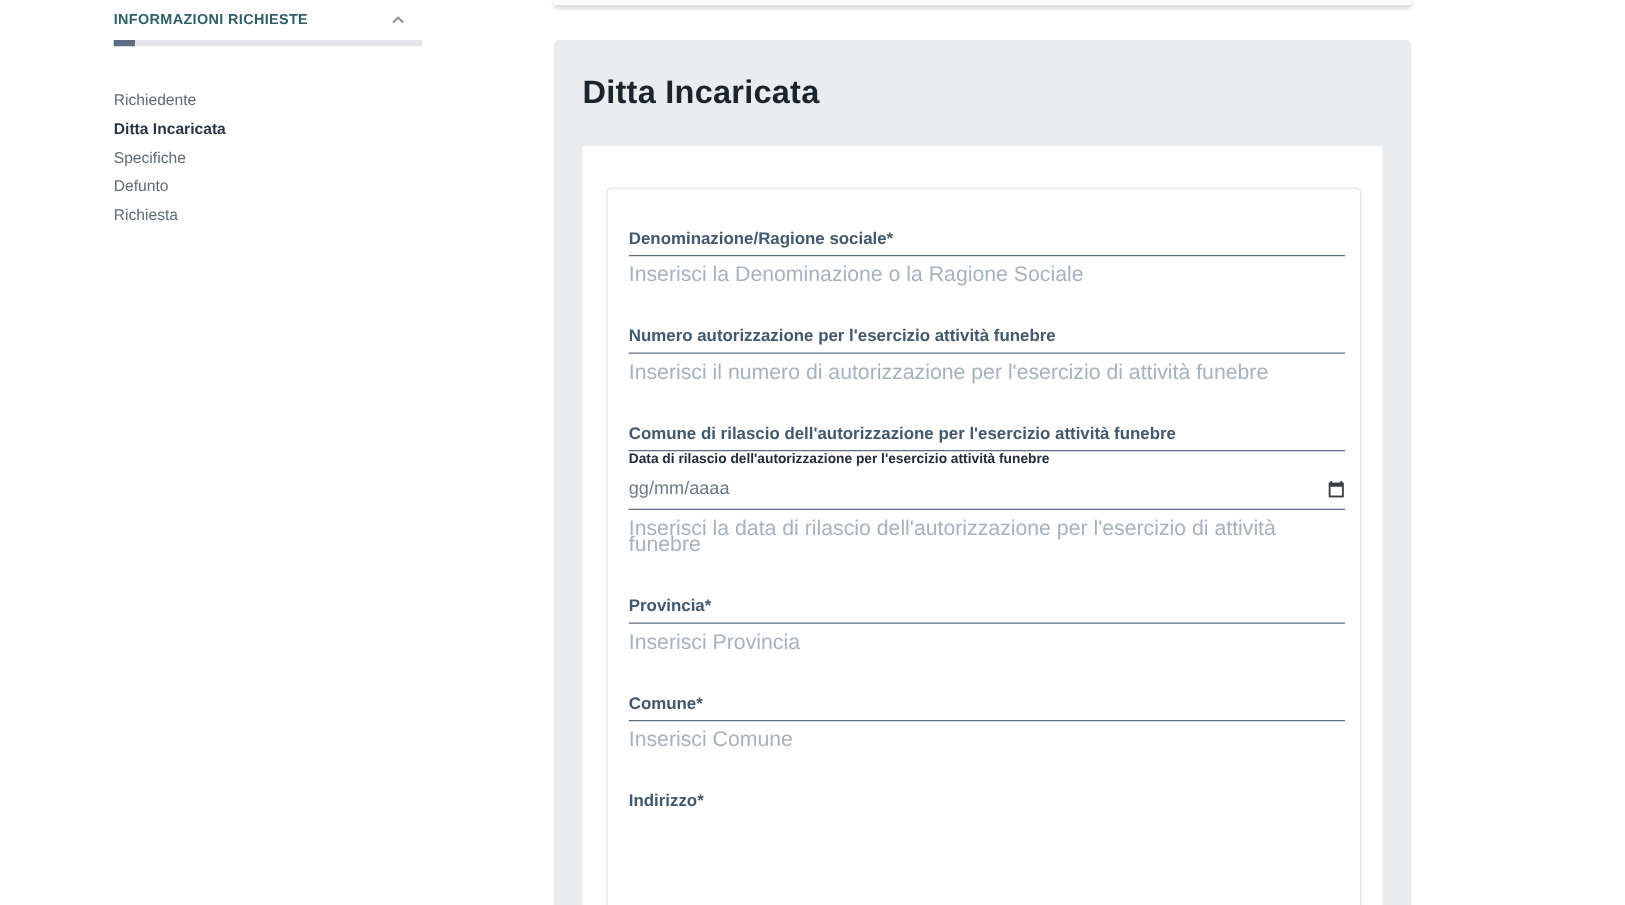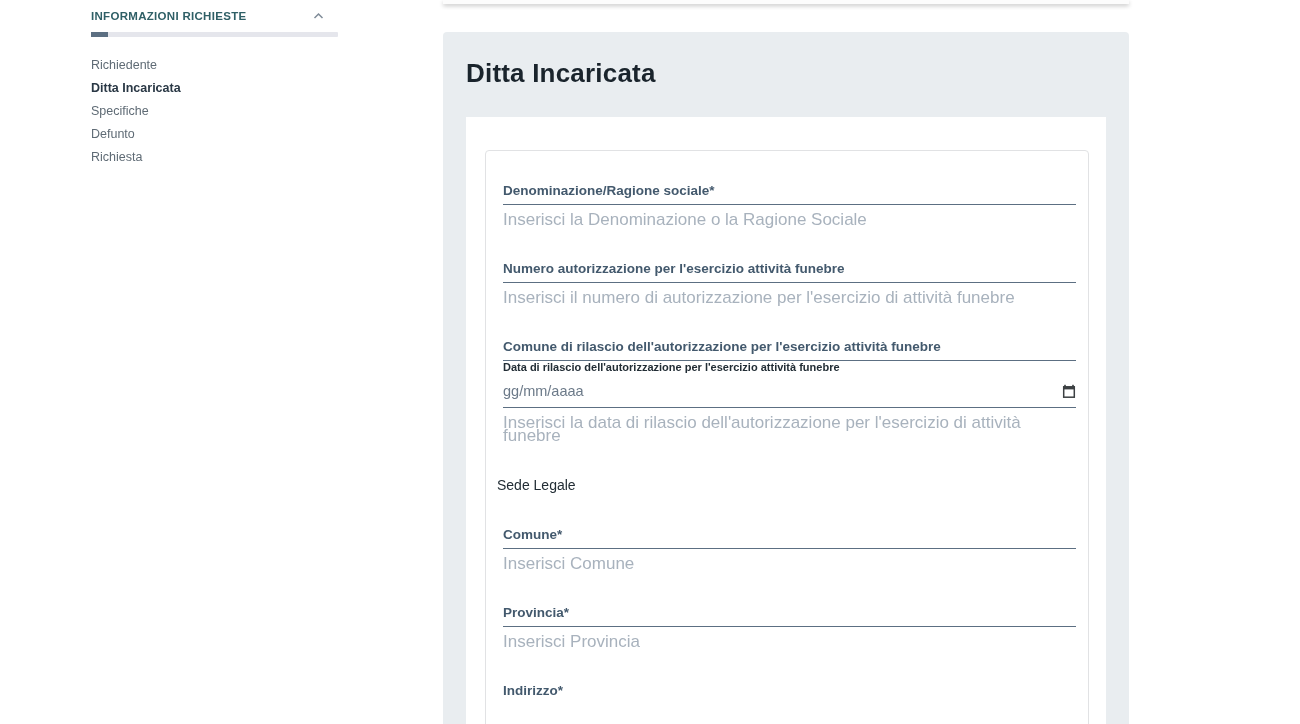--- a/index.html
+++ b/index.html
@@ -14,21 +14,21 @@
   
   .sidebar { position:absolute; left:91px; top:10px; width:247px; }
   .sidebar-header { display:flex; justify-content:space-between; align-items:center; }
   .sidebar-header-label {
     font-size:11.5px; font-weight:700; letter-spacing:.3px;
     color:#2f5f66;
   }
   .collapse-btn { background:none; border:none; cursor:pointer; padding:0 2px; margin-right:12px; line-height:0; }
   .progress-track { margin-top:10px; height:5px; background:#e5e6ec; border-radius:1px; }
   .progress-fill { height:100%; background:#5c6f82; }
-  .sidebar-nav { margin-top:17px; }
+  .sidebar-nav { margin-top:32px; }
   .nav-item {
     font-size:12.5px; color:#5f6b75; line-height:23px; cursor:pointer;
   }
   .nav-item.active { font-weight:700; color:#2a3845; }
 
   
   .top-strip {
     position:absolute; left:443px; top:0; width:686px; height:4px;
     background:#fcfcfc; box-shadow:0 2px 4px rgba(0,0,0,0.22);
   }
@@ -132,32 +132,31 @@
                   <rect x="1.7" y="2.8" width="10.6" height="10.4" fill="none" stroke="#3c4043" stroke-width="1.5"></rect>
                   <rect x="1.7" y="2.8" width="10.6" height="2.6" fill="#3c4043"></rect>
                 </svg>
               </span>
             </button>
           </div>
           <div class="field-line"></div>
           <div class="field-helper">Inserisci la data di rilascio dell'autorizzazione per l'esercizio di attività funebre</div>
         </div>
 
-        <div class="section-label">Sede Legale</div>
+
+        <div class="field">
+          <div class="field-label">Provincia*</div>
+          <div class="field-line"></div>
+          <div class="field-helper">Inserisci Provincia</div>
+        </div>
 
         <div class="field">
           <div class="field-label">Comune*</div>
           <div class="field-line"></div>
           <div class="field-helper">Inserisci Comune</div>
-        </div>
-
-        <div class="field">
-          <div class="field-label">Provincia*</div>
-          <div class="field-line"></div>
-          <div class="field-helper">Inserisci Provincia</div>
         </div>
 
         <div class="field">
           <div class="field-label">Indirizzo*</div>
 
         </div>
 
       </div>
     </div>
   </div>

